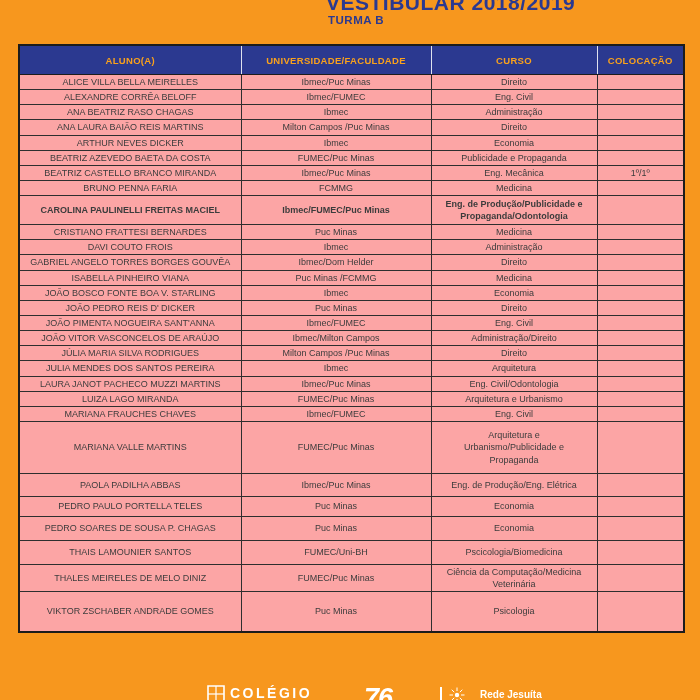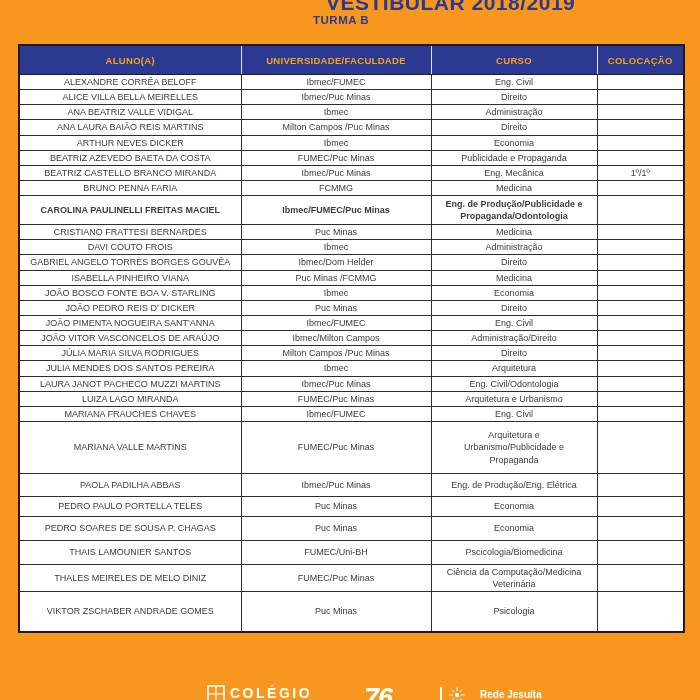--- a/index.html
+++ b/index.html
@@ -7,27 +7,27 @@
     width:700px; height:700px; overflow:hidden; position:relative;
     background:#F7971E;
     font-family:"Liberation Sans", sans-serif;
   }
   .page-title {
     position:absolute; top:-9px; left:326px;
     font-size:21px; font-weight:bold; color:#2B3990; letter-spacing:.5px;
     white-space:nowrap;
   }
   .page-subtitle {
-    position:absolute; top:14px; left:313px;
+    position:absolute; top:14px; left:328px;
     font-size:11.5px; font-weight:bold; color:#2B3990; letter-spacing:.5px;
   }
   table.results {
     position:absolute; top:44px; left:18px; width:665px;
     border-collapse:collapse; table-layout:fixed;
-    background:#ffffff; border:2px solid #1c1c1c;padding-left:40px;
+    background:#fca5a5; border:2px solid #1c1c1c;padding-left:40px;
   }
   col.c-aluno { width:222px; }
   col.c-univ  { width:190px; }
   col.c-curso { width:166px; }
   col.c-coloc { width:87px;  }
   th {
     background:#2B3990; color:#F9A11C;
     font-size:9.5px; font-weight:bold; letter-spacing:.3px;
     height:28px; text-align:center; vertical-align:middle;
     border:1px solid rgba(255,255,255,.85);
@@ -77,33 +77,33 @@
   <thead>
       <tr>
         <th>ALUNO(A)</th>
         <th>UNIVERSIDADE/FACULDADE</th>
         <th>CURSO</th>
         <th>COLOCAÇÃO</th>
       </tr>
     </thead>
   <tbody>
       <tr>
+        <td>ALICE VILLA BELLA MEIRELLES</td>
+        <td>Ibmec/Puc Minas</td>
+        <td>Direito</td>
+        <td></td>
+      </tr>
+      <tr>
         <td>ALEXANDRE CORRÊA BELOFF</td>
         <td>Ibmec/FUMEC</td>
         <td>Eng. Civil</td>
         <td></td>
       </tr>
       <tr>
-        <td>ALICE VILLA BELLA MEIRELLES</td>
-        <td>Ibmec/Puc Minas</td>
-        <td>Direito</td>
-        <td></td>
-      </tr>
-      <tr>
-        <td>ANA BEATRIZ VALLE VIDIGAL</td>
+        <td>ANA BEATRIZ RASO CHAGAS</td>
         <td>Ibmec</td>
         <td>Administração</td>
         <td></td>
       </tr>
       <tr>
         <td>ANA LAURA BAIÃO REIS MARTINS</td>
         <td>Milton Campos /Puc Minas</td>
         <td>Direito</td>
         <td></td>
       </tr>

